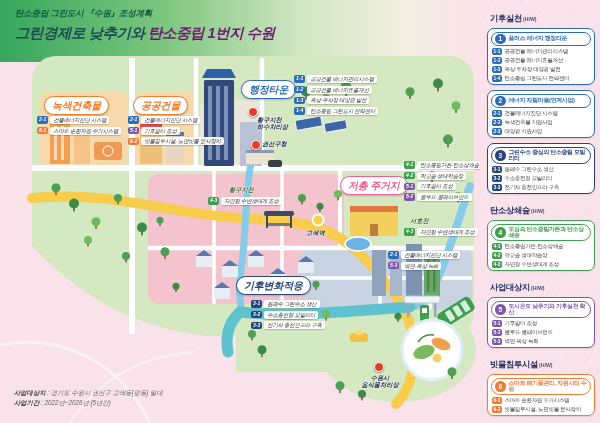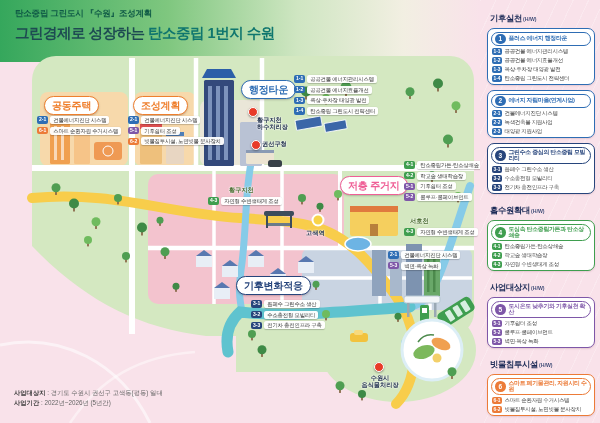--- a/index.html
+++ b/index.html
@@ -1,27 +1,27 @@
 <!DOCTYPE html>
 <html><head>
 <meta charset="utf-8">
 <style>
   html,body{margin:0;padding:0;}
   body{font-family:"Liberation Sans","DejaVu Sans",sans-serif;}
   .stage{position:relative;width:600px;height:423px;background:#f9e2ea;overflow:hidden;}
   
-  .map-panel{position:absolute;left:0;top:0;width:480px;height:423px;overflow:hidden;}
+  .map-panel{position:absolute;left:0;top:0;width:480px;height:423px;overflow:hidden;font-style:italic;}
   .hdr-grad{position:absolute;left:0;top:0;width:480px;height:62px;
     background:linear-gradient(90deg,#35a75c 0%,#7fc77f 35%,#cfe6c2 62%,#f2efe2 84%,#f9e2ea 100%);}
   .map-svg{position:absolute;left:0;top:0;z-index:1;}
   .hdr-text{position:absolute;left:15px;top:8px;z-index:4;}
   .hdr-sub{font-size:8.5px;font-weight:800;color:#0f5a46;letter-spacing:-0.2px;}
   .hdr-main{margin-top:4px;font-size:14.5px;color:#1e4b52;letter-spacing:-0.5px;}
   .hdr-main .reg{font-weight:600;}
-  .hdr-main .strong{font-weight:900;color:#0f766e;}
+  .hdr-main .strong{font-weight:900;color:#701a75;}
   .footer{position:absolute;left:14px;top:388px;z-index:4;font-size:6.3px;line-height:1.55;color:#666;}
   .footer b{color:#3c3c3c;font-weight:800;}
   
   #overlays{position:absolute;left:0;top:0;width:480px;height:423px;z-index:3;}
   .pill{position:absolute;background:#fff;border:1.6px solid var(--c);color:var(--c);
     font-size:10px;font-weight:800;border-radius:999px;padding:1.5px 7px;white-space:nowrap;
     box-shadow:0 1px 2px rgba(60,30,40,.25);letter-spacing:-0.2px;}
   .callout{position:absolute;}
   .crow{display:flex;align-items:center;gap:2px;margin-bottom:2.4px;white-space:nowrap;}
   .cchip{color:#fff;font-size:5px;font-weight:800;border-radius:2px;padding:1px 2px;line-height:1.1;}
@@ -264,27 +264,27 @@
           <rect x="451.1" y="374" width="1.8" height="4.95" fill="#8a6a4a"></rect>
           <circle cx="452" cy="371.75" r="4.5" fill="#4f9e52"></circle>
           <rect x="397.1" y="318" width="1.8" height="3.8500000000000005" fill="#8a6a4a"></rect>
           <circle cx="398" cy="316.25" r="3.5" fill="#3e8a46"></circle>
         </g>
     </svg>
 
     <div class="hdr-text">
       <div class="hdr-sub">탄소중립 그린도시 『수원』조성계획</div>
       <div class="hdr-main">
-        <span class="reg">그린경제로 성장하는 </span><span class="strong">탄소중립 1번지 수원</span>
+        <span class="reg">그린경제로 낮추기와 </span><span class="strong">탄소중립 1번지 수원</span>
       </div>
     </div>
 
     <div id="overlays">
-        <div class="pill" style="left: 44px; top: 96px; --c: #ef7f2d;">공동주택</div>
-        <div class="pill" style="left: 133px; top: 96px; --c: #ef7f2d;">조성계획</div>
+        <div class="pill" style="left: 44px; top: 96px; --c: #ef7f2d;">녹색건축물</div>
+        <div class="pill" style="left: 133px; top: 96px; --c: #ef7f2d;">공공건물</div>
         <div class="pill" style="left: 241px; top: 80px; --c: #2e6db4;">행정타운</div>
         <div class="pill" style="left: 340px; top: 176px; --c: #ef5f96;">저층 주거지</div>
         <div class="pill" style="left: 236px; top: 276px; --c: #27457c;">기후변화적응</div>
         <div class="callout" style="left: 37px; top: 116px;">
           <div class="crow">
             <span class="cchip" style="background: rgb(46, 109, 180);">2-1</span>
             <span class="clabel">건물에너지진단 시스템</span>
           </div>
           <div class="crow">
             <span class="cchip" style="background: rgb(236, 123, 56);">6-1</span>
@@ -450,21 +450,21 @@
             <span class="chip">3-2</span>
             <span class="itext">수소충전형 모빌리티</span>
           </div>
           <div class="citem">
             <span class="chip">3-3</span>
             <span class="itext">전기차 충전인프라 구축</span>
           </div>
         </div>
       </div>
       <div class="sb-section">
-        <div class="sb-head"><span class="sb-title">흡수원확대</span><span class="sb-tag">(H/W)</span></div>
+        <div class="sb-head"><span class="sb-title">탄소상쇄숲</span><span class="sb-tag">(H/W)</span></div>
         <div class="card" style="--c: #3f9e4f;">
           <div class="card-title">
             <span class="cnum">4</span>
             <span class="ctext">도심속 탄소중립가든과 탄소상쇄숲</span>
           </div>
           <div class="citem">
             <span class="chip">4-1</span>
             <span class="itext">탄소중립가든·탄소상쇄숲</span>
           </div>
           <div class="citem">

